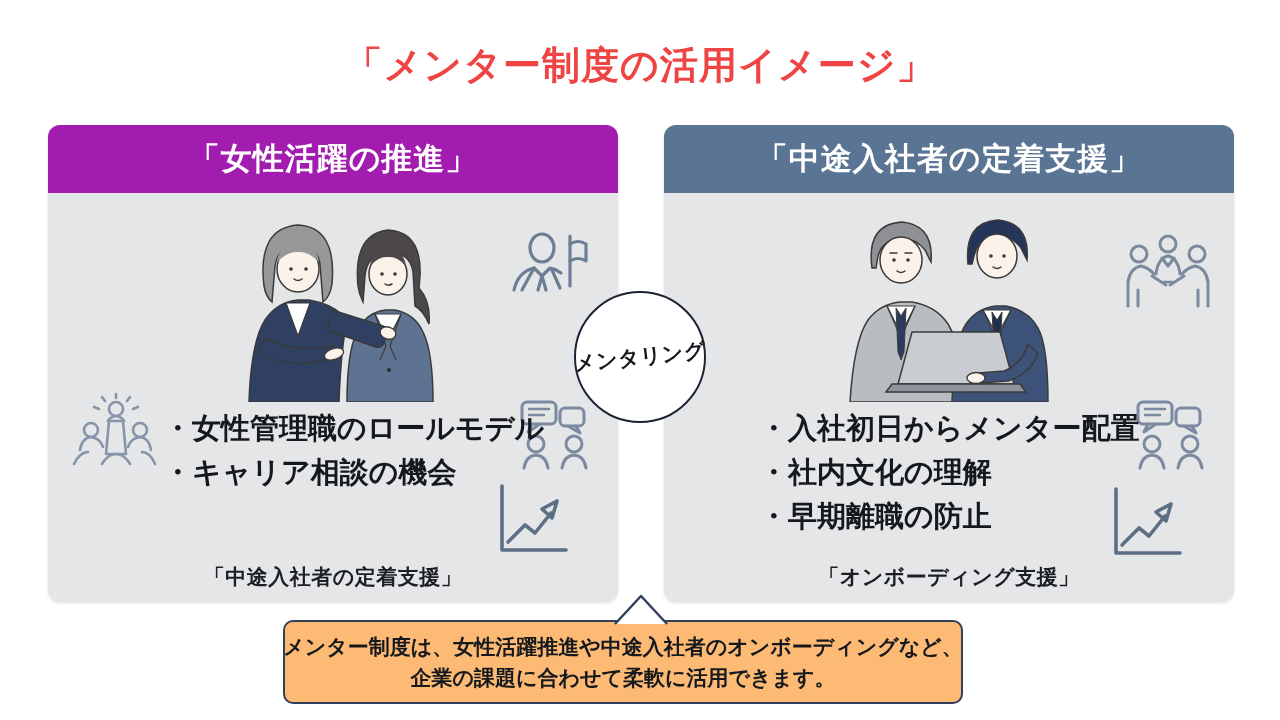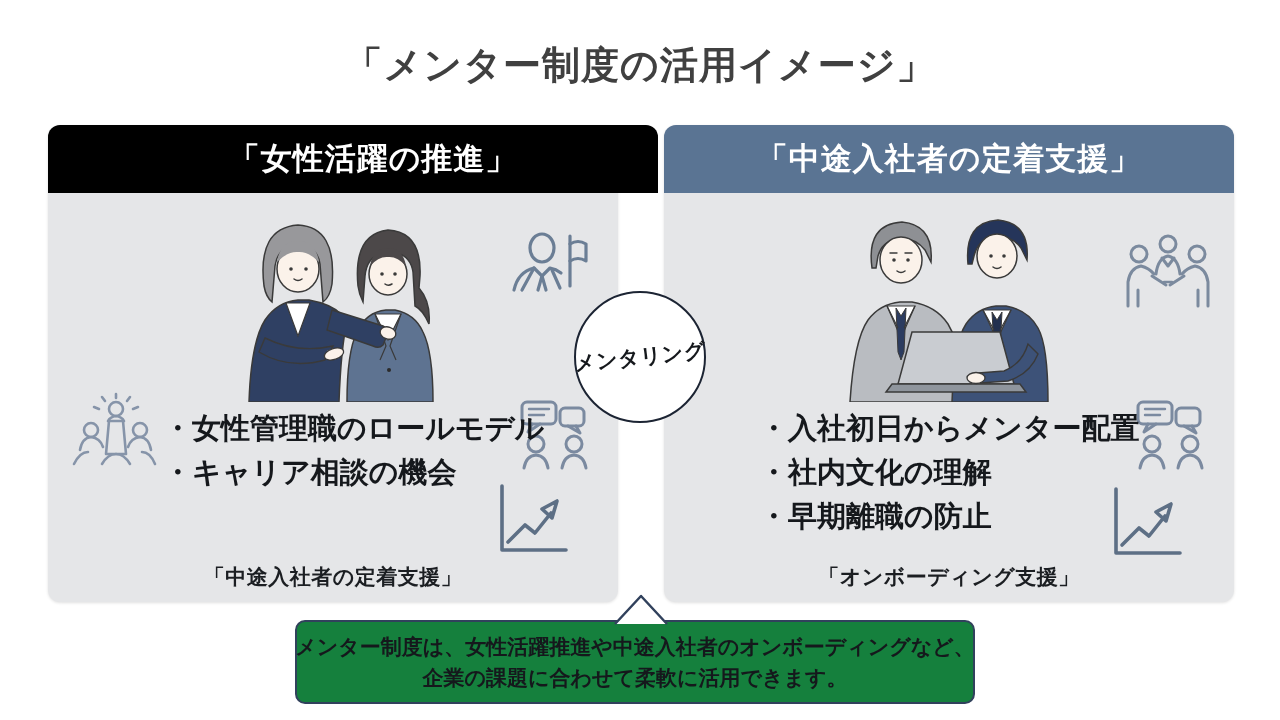--- a/index.html
+++ b/index.html
@@ -2,21 +2,21 @@
 <html><head>
 <meta charset="utf-8">
 <style>
   html,body{margin:0;padding:0;background:#fff;}
   .stage{
     position:relative;width:1280px;height:720px;background:#ffffff;overflow:hidden;
     font-family:"Liberation Sans",sans-serif;color:#15181c;
   }
   .title{
     position:absolute;top:40px;left:0;width:100%;text-align:center;
-    font-size:38px;font-weight:bold;letter-spacing:1px;margin:0;color:#404040;
+    font-size:38px;font-weight:bold;letter-spacing:1px;margin:0;color:#ef4444;
   }
   .panel{
     position:absolute;top:125px;width:570px;height:477px;background:#e5e6e8;
     border-radius:12px;box-shadow:0 1px 3px rgba(0,0,0,.12);
   }
   .panel-left{left:48px;}
   .panel-right{left:664px;}
   .panel-header{
     position:absolute;top:0;left:0;width:100%;height:68px;border-radius:12px 12px 0 0;
     display:flex;align-items:center;justify-content:center;
@@ -36,36 +36,36 @@
   }
   .center-circle{
     position:absolute;left:574px;top:291px;width:132px;height:132px;border-radius:50%;
     background:#ffffff;border:2.5px solid #1c2433;box-sizing:border-box;z-index:5;
     display:flex;align-items:center;justify-content:center;
   }
   .center-circle span{
     font-size:21px;font-weight:bold;transform:rotate(-6deg);letter-spacing:0.5px;white-space:nowrap;
   }
   .callout{
-    position:absolute;left:295px;top:620px;width:680px;height:84px;background:#15803d;
+    position:absolute;left:283px;top:620px;width:680px;height:84px;background:#fdba74;
     border:2.5px solid #31415c;border-radius:10px;box-sizing:border-box;z-index:3;
     display:flex;flex-direction:column;align-items:center;justify-content:center;
   }
   .callout div{font-size:21px;font-weight:bold;line-height:31px;white-space:nowrap;}
   .callout-tail{position:absolute;left:611px;top:593px;z-index:4;}
 </style>
 </head>
 <body>
 
 <div class="stage">
 
   <h1 class="title">「メンター制度の活用イメージ」</h1>
 
   <section class="panel panel-left">
-    <header class="panel-header" style="background-color: #000000; padding-left: 40px;">
+    <header class="panel-header" style="background-color: #a21caf;">
       <span>「女性活躍の推進」</span>
     </header>
 
     <svg class="illustration" style="left:189px;top:87px;" width="215" height="190" viewBox="0 0 215 190">
 
       <path d="M27,74 Q20,16 61,13 Q100,15 95,72 Q93,85 86,90 L83,52 Q80,33 60,33 Q41,34 38,54 L35,90 Q29,85 27,74 Z" fill="#98989b" stroke="#3a3a3a" stroke-width="1.5"></path>
       <ellipse cx="61" cy="57" rx="21" ry="23" fill="#fbf2ea" stroke="#3a3a3a" stroke-width="1.5"></ellipse>
       <path d="M40,50 Q43,29 61,29 Q79,29 82,50 Q71,39 61,40 Q51,39 40,50 Z" fill="#98989b"></path>
       <circle cx="54" cy="57" r="1.8" fill="#3a3a3a"></circle>
         <circle cx="69" cy="57" r="1.8" fill="#3a3a3a"></circle>

